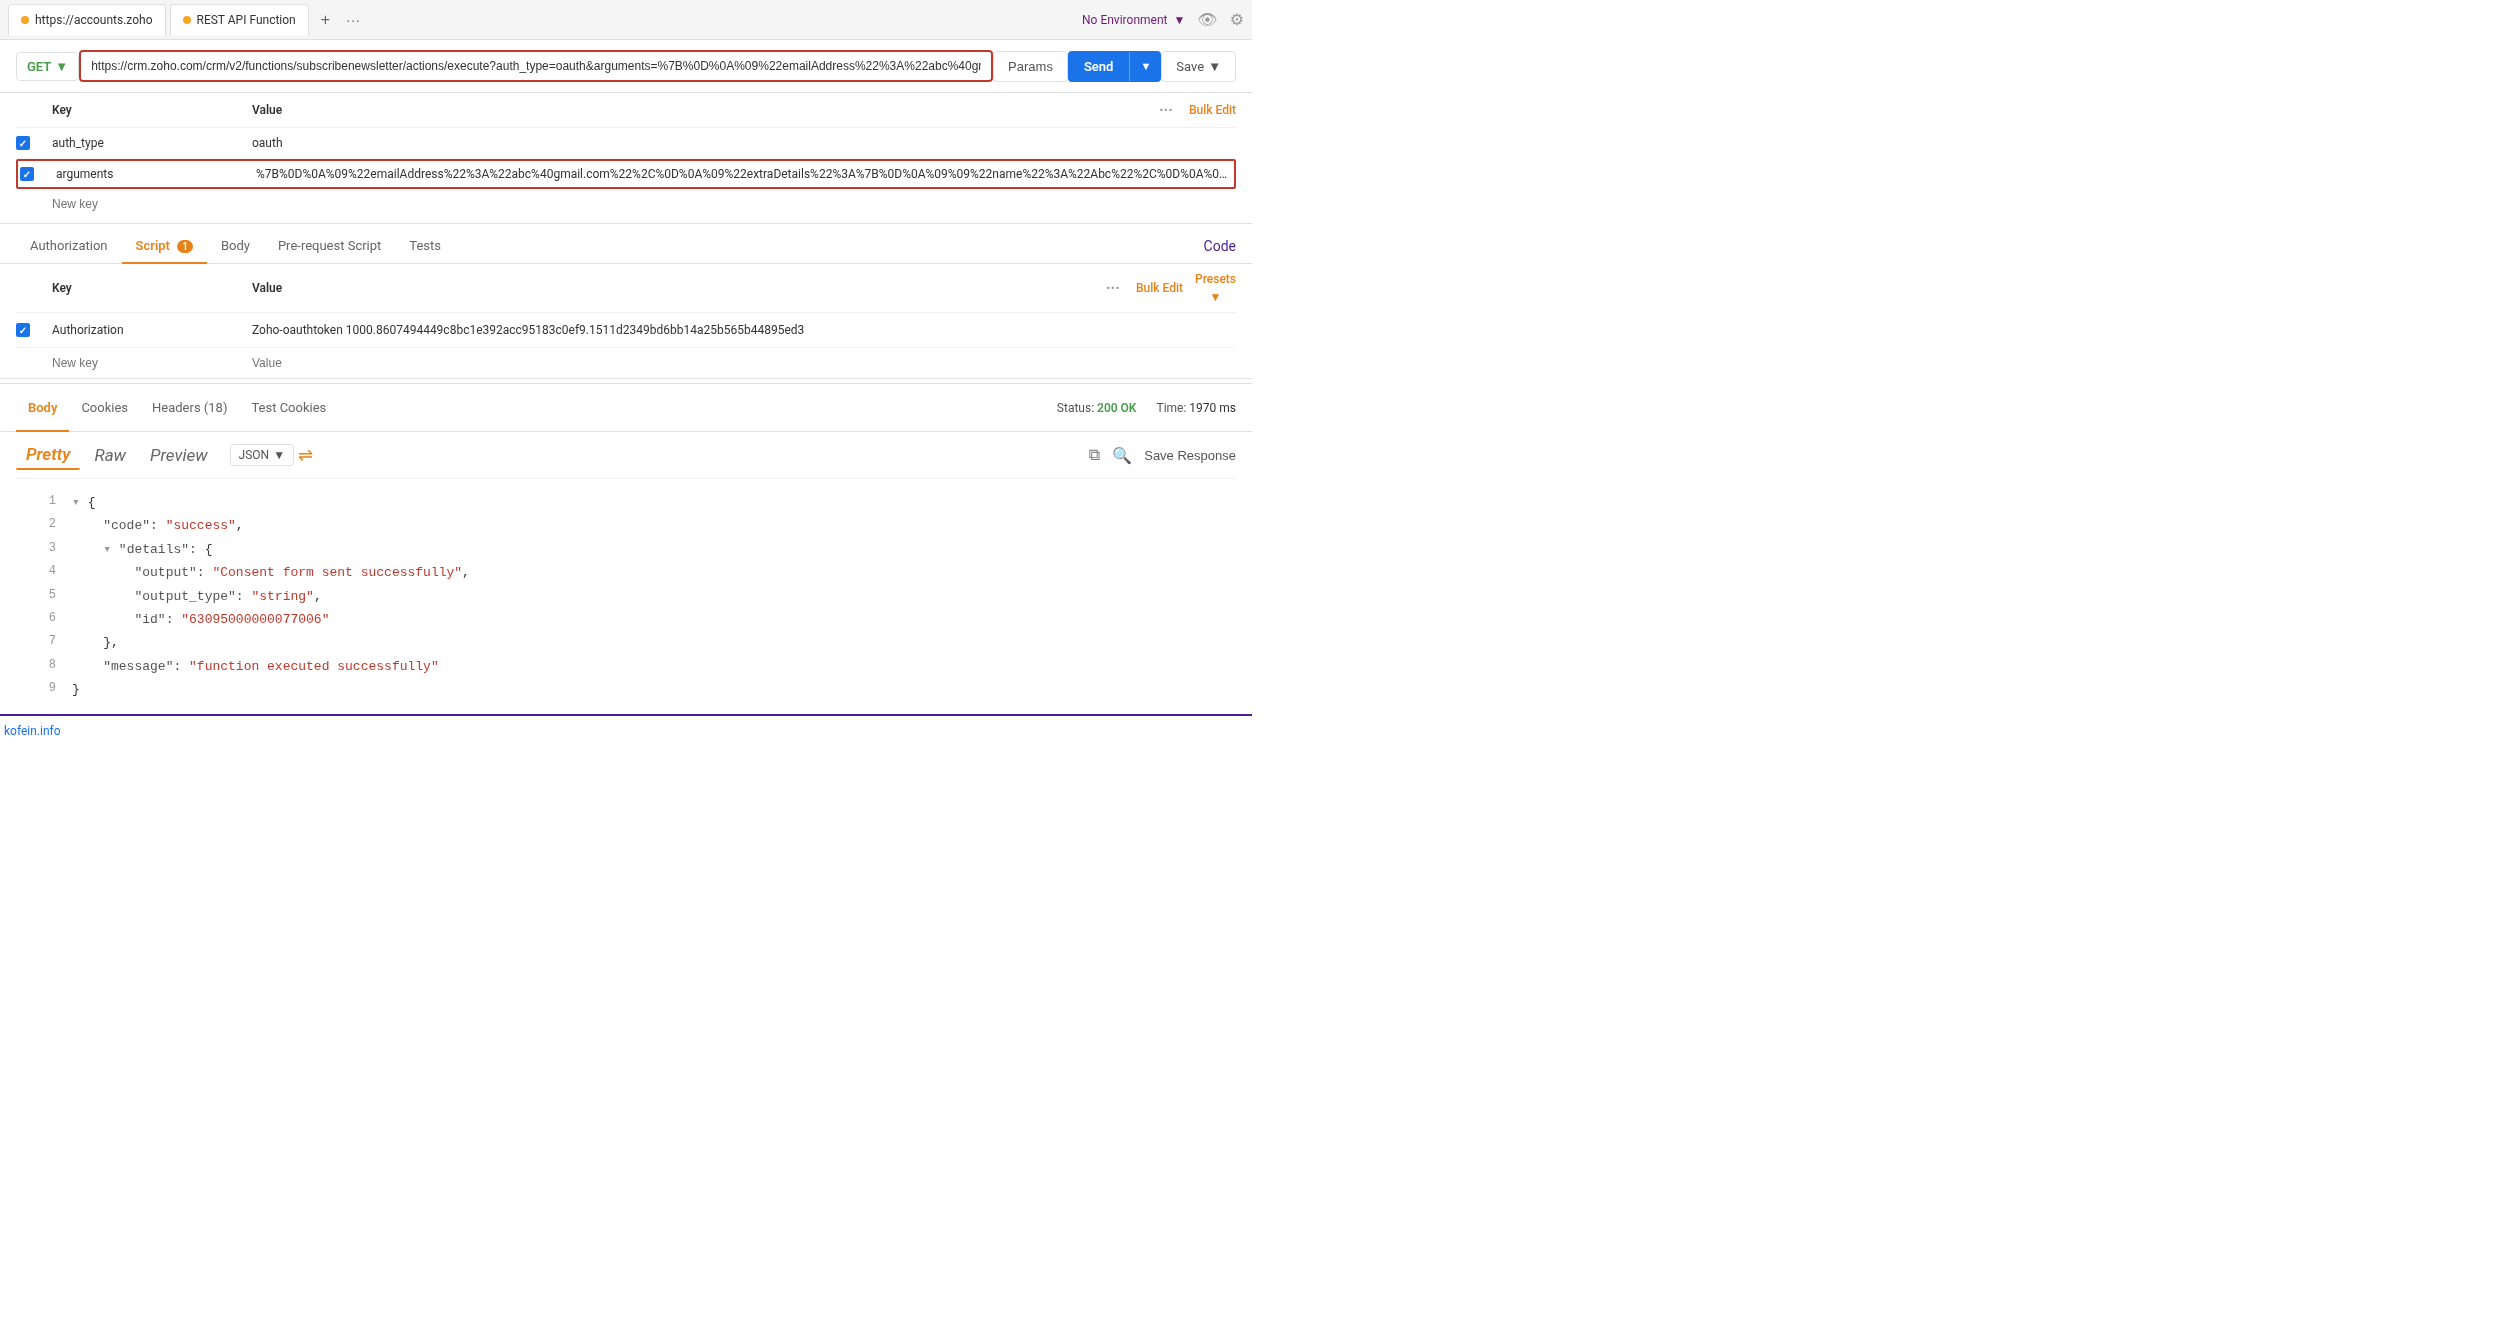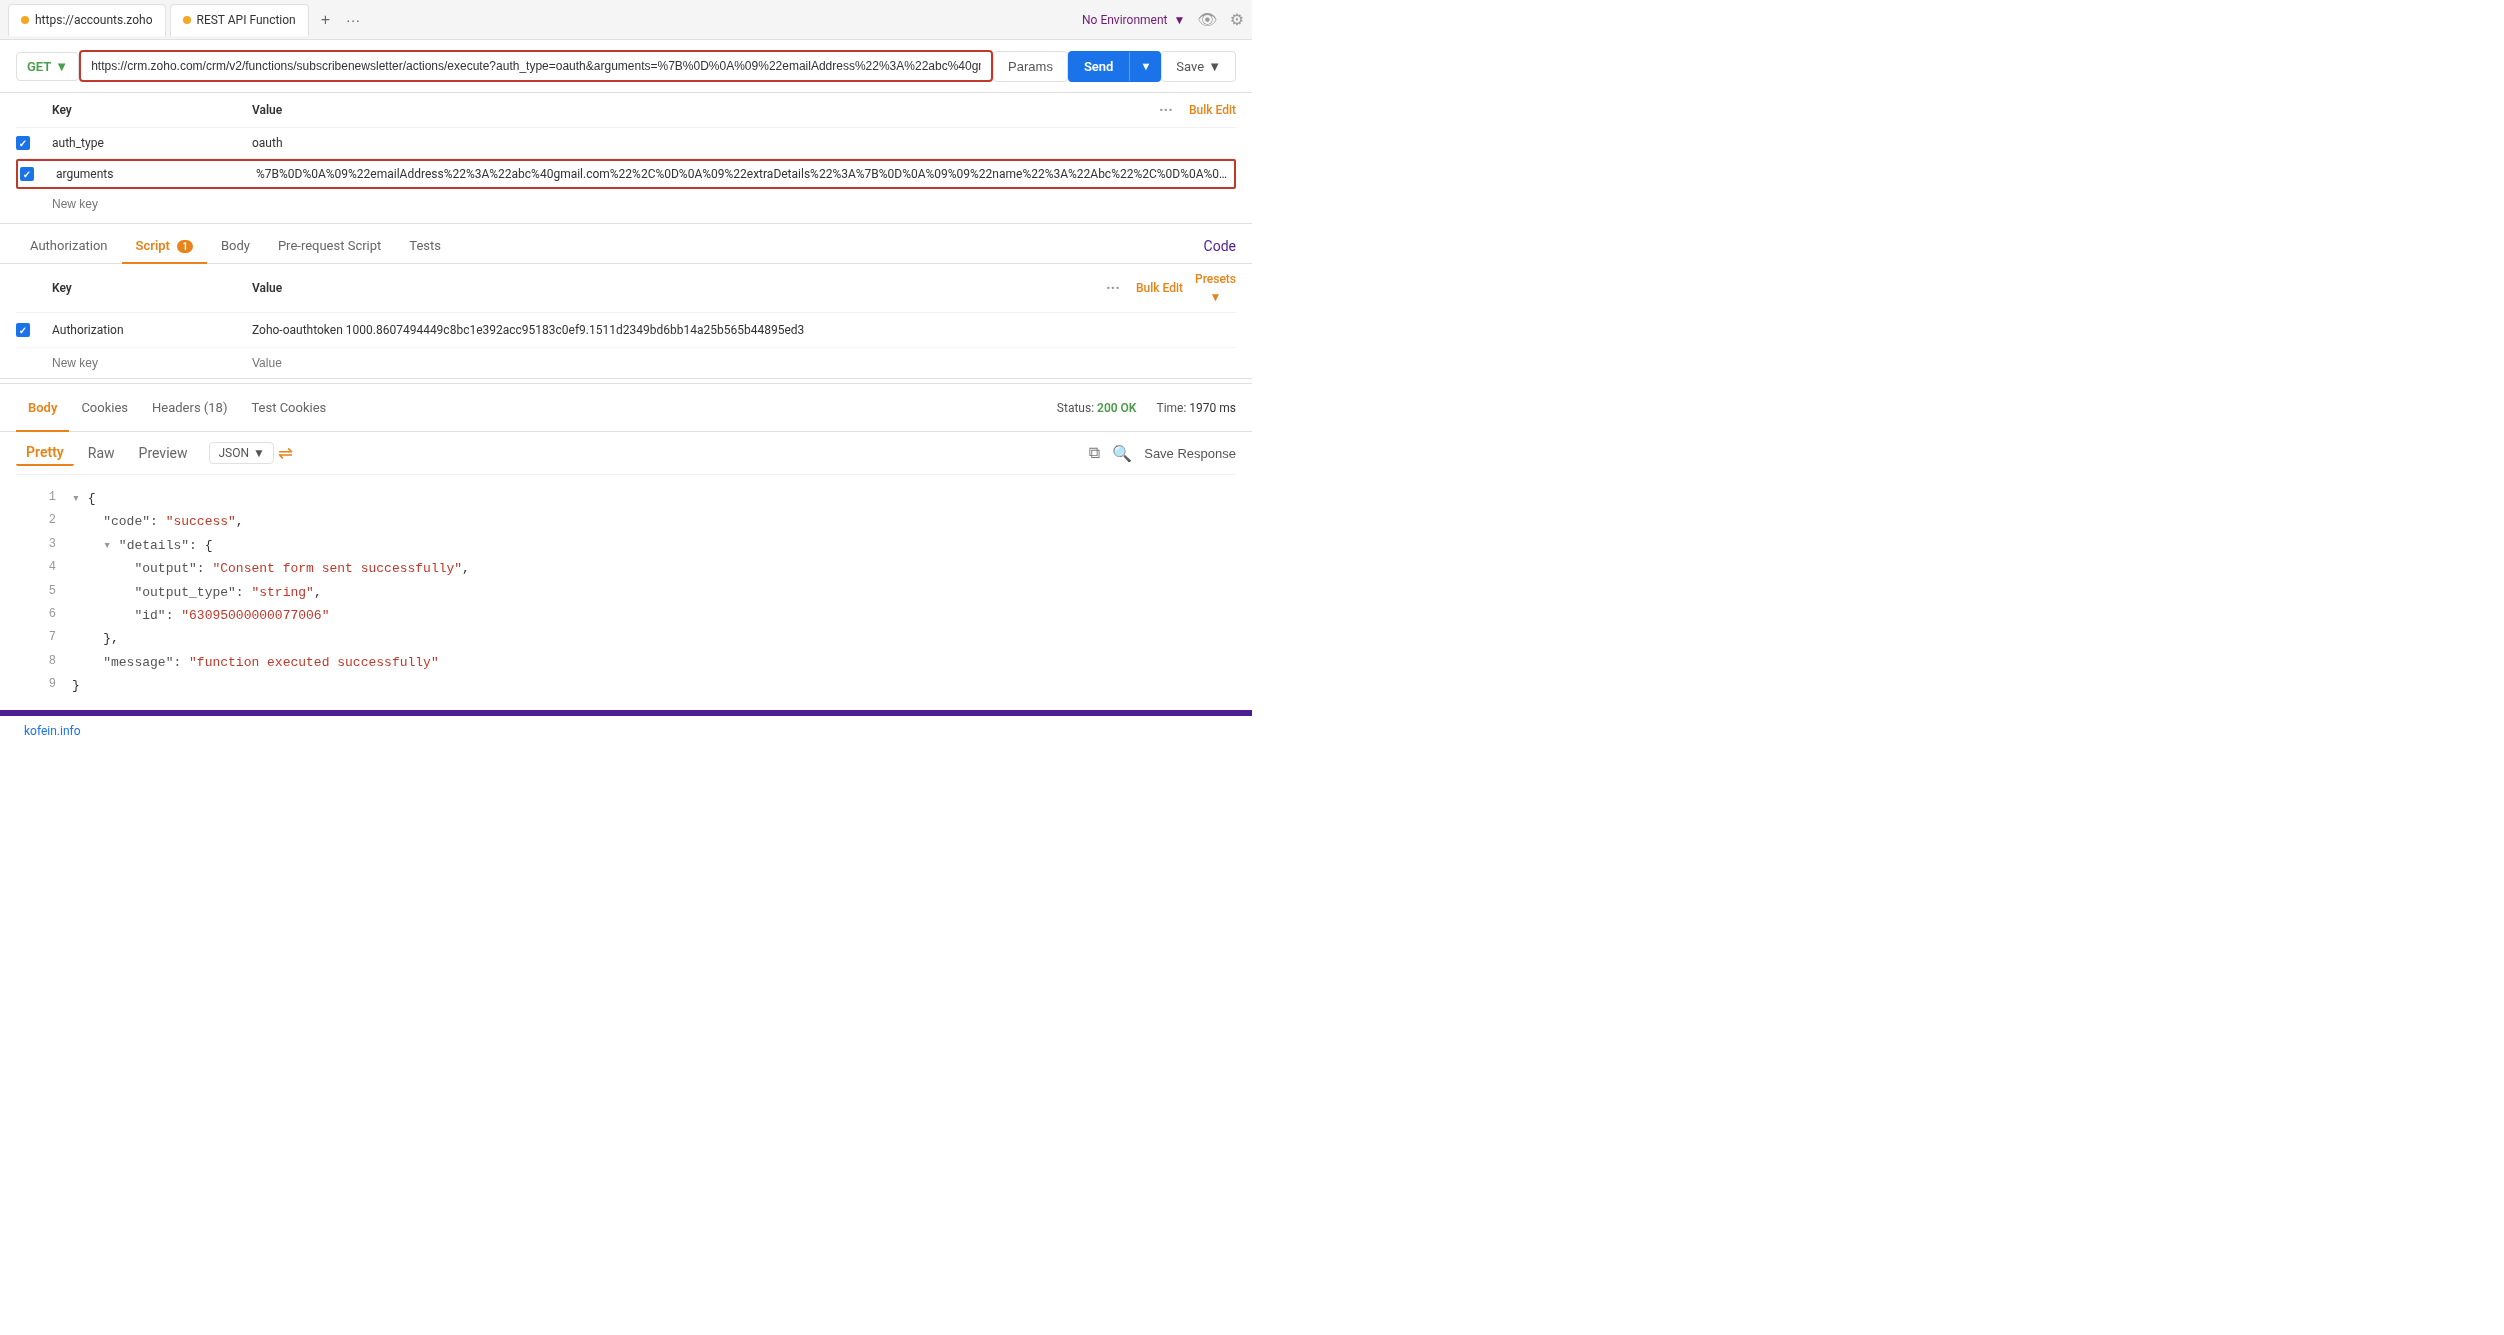--- a/index.html
+++ b/index.html
@@ -330,24 +330,25 @@
     }
     .body-tabs {
       display: flex;
       align-items: center;
       gap: 4px;
       padding: 8px 0;
       border-bottom: 1px solid #f0f0f0;
     }
     .body-tab {
       padding: 4px 10px;
-      font-size: 14px;
+      font-size: 17px;
       color: #666;
       cursor: pointer;
       border-radius: 2px;
+      font-style: italic;
     }
     .body-tab.active {
       color: #e8831a;
       font-weight: 600;
       border-bottom: 2px solid #e8831a;
     }
     .json-select {
       display: flex;
       align-items: center;
       gap: 4px;
@@ -425,25 +426,25 @@
     }
     .checkbox::after {
       content: '✓';
       color: #fff;
       font-size: 10px;
       font-weight: bold;
     }
 
     
     .footer {
-      padding: 8px 24px;
+      padding: 8px 4px;
       font-size: 12px;
       color: #1a73e8;
       cursor: pointer;
-      border-top: 6px solid #4c1d95;
+      border-top: 2px solid #4c1d95;
     }
 
     .divider { border: none; border-top: 1px solid #e0e0e0; margin: 0; }
   </style>
 </head>
 <body>
 
 <div class="tab-bar">
   <div class="tab-item">
     <span class="dot dot-orange"></span>

